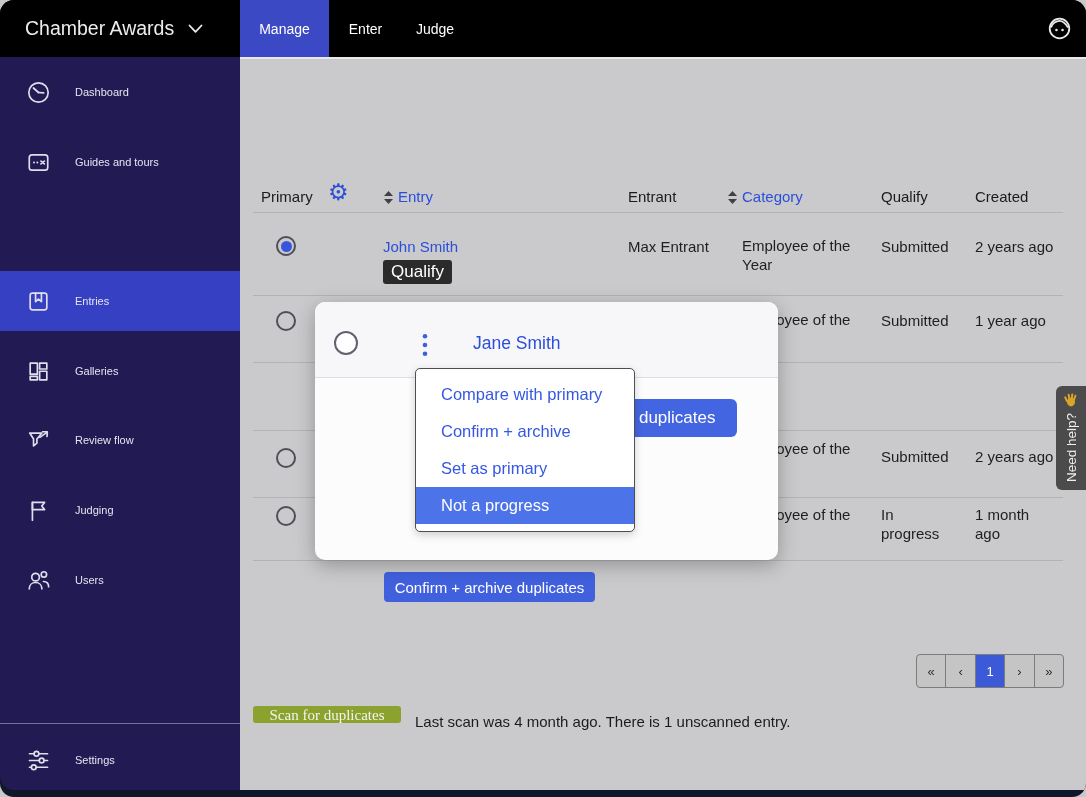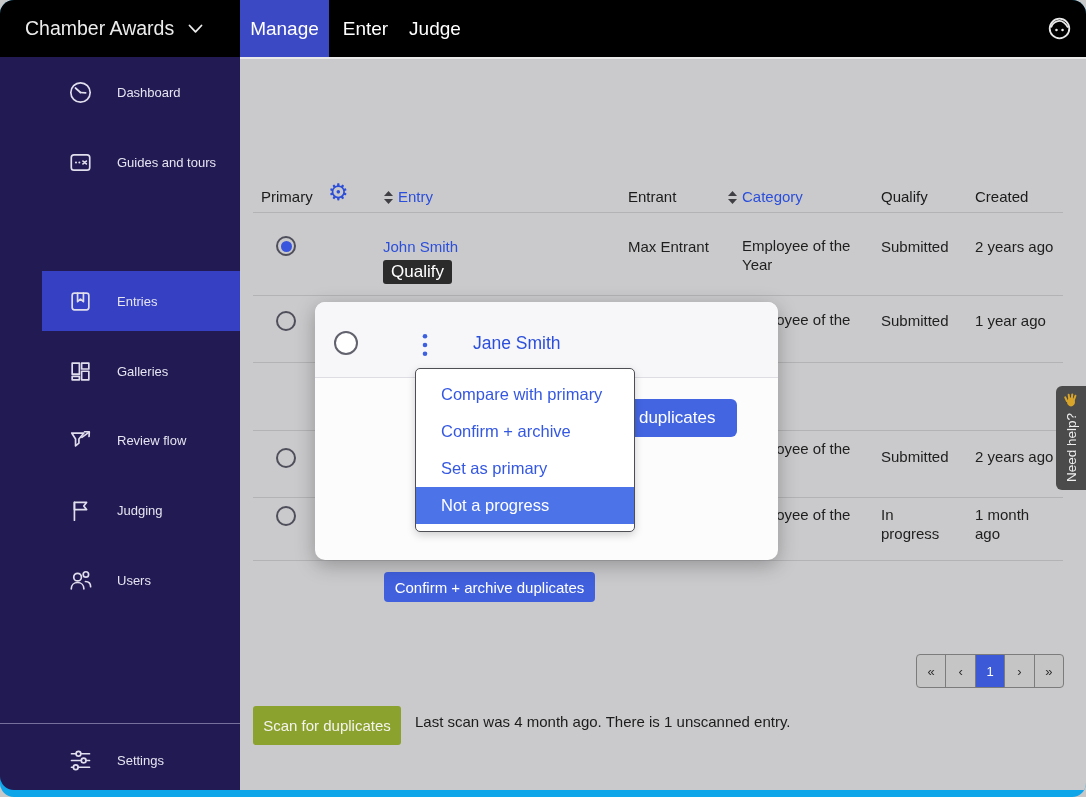--- a/index.html
+++ b/index.html
@@ -1,30 +1,30 @@
 <!DOCTYPE html>
 <html><head>
 <meta charset="utf-8">
 <style>
   html,body{margin:0;padding:0;}
   body{width:1086px;height:797px;background:#c9c8c9;font-family:"Liberation Sans",sans-serif;position:relative;overflow:hidden;}
-  .app{position:absolute;inset:0;background:#0ea5e9;border-radius:14px;overflow:hidden;padding-left:48px;}
+  .app{position:absolute;inset:0;background:#0f172a;border-radius:14px;overflow:hidden;padding-left:48px;}
 
   
   .topbar{position:absolute;left:0;top:0;right:0;height:57px;background:#000;}
   .brand{position:absolute;left:25px;top:0;height:57px;display:flex;align-items:center;gap:14px;color:#ececec;font-size:19.5px;cursor:pointer;}
-  .tab{position:absolute;top:0;height:57px;display:flex;align-items:center;justify-content:center;color:#fff;font-size:19px;cursor:pointer;}
+  .tab{position:absolute;top:0;height:57px;display:flex;align-items:center;justify-content:center;color:#fff;font-size:14px;cursor:pointer;}
   .tab-manage{left:240px;width:89px;background:#3c49c4;}
   .tab-enter{left:329px;width:73px;}
   .tab-judge{left:402px;width:66px;}
   .face-btn{position:absolute;right:13px;top:15px;width:27px;height:27px;cursor:pointer;}
 
   
   .sidebar{position:absolute;left:0;top:57px;width:240px;bottom:7px;background:#211a53;border-bottom-left-radius:14px;}
-  .nav-item{position:absolute;left:0;width:100%;height:60px;display:flex;align-items:center;padding-left:25px;box-sizing:border-box;gap:23px;color:#e6e4f0;font-size:13px;cursor:pointer;margin-left:42px;}
+  .nav-item{position:absolute;left:0;width:100%;height:60px;display:flex;align-items:center;padding-left:25px;box-sizing:border-box;gap:23px;color:#e6e4f0;font-size:11px;cursor:pointer;}
   .nav-item.active{background:#3541c2;}
   .nav-icon{width:27px;height:27px;flex:0 0 27px;}
   .sb-divider{position:absolute;left:0;right:0;top:666px;height:1px;background:#76719c;}
 
   
   .main{position:absolute;left:240px;top:57px;right:0;bottom:7px;background:#cac9cb;overflow:hidden;}
   .main-topline{position:absolute;left:0;right:0;top:0;height:2px;background:#e9e9ea;}
   .page-title{position:absolute;left:13px;top:16px;font-size:28px;font-weight:400;color:#2c2c2c;white-space:nowrap;}
   .page-title a{color:#2b4fdb;text-decoration:none;cursor:pointer;}
   .hline{position:absolute;left:13px;width:810px;height:1px;background:#b3b2b5;}
@@ -38,21 +38,21 @@
   .radio.selected::after{content:"";position:absolute;inset:2.5px;background:#3a55dd;border-radius:50%;}
   .badge{position:absolute;left:143px;top:203px;background:#2b2b2b;color:#fff;font-size:17px;padding:2px 8px;border-radius:3px;}
   .btn-blue{background:#4160de;color:#fff;border:none;border-radius:4px;font-size:15px;font-family:inherit;cursor:pointer;}
   .group-btn{position:absolute;left:144px;top:515px;width:211px;height:30px;}
 
   .pagination{position:absolute;left:676px;top:597px;width:148px;height:34px;display:flex;border:1px solid #7c7c7c;border-radius:4px;overflow:hidden;background:#c6c5c6;box-sizing:border-box;}
   .page-btn{flex:1;display:flex;align-items:center;justify-content:center;font-size:13px;color:#2e2e2e;border-left:1px solid #7c7c7c;cursor:pointer;}
   .page-btn:first-child{border-left:none;}
   .page-btn.active{background:#3c5ad8;color:#fff;}
 
-  .scan-btn{position:absolute;left:13px;top:649px;width:148px;height:39px;background:#8ca22e;color:#f4f4ef;border:none;border-radius:3px;font-size:15px;font-family:Liberation Sans, sans-serif;cursor:pointer;}
+  .scan-btn{position:absolute;left:13px;top:649px;width:148px;height:17px;background:#8ca22e;color:#f4f4ef;border:none;border-radius:3px;font-size:15px;font-family:Liberation Serif, serif;cursor:pointer;}
   .scan-status{position:absolute;left:175px;top:656px;font-size:15px;color:#1c1c1c;white-space:nowrap;}
 
   .help-tab{position:absolute;right:0;top:329px;width:30px;height:104px;background:#4b4b4b;border-radius:6px 0 0 6px;display:flex;flex-direction:column;align-items:center;padding-top:7px;box-sizing:border-box;gap:6px;z-index:8;cursor:pointer;}
   .help-label{writing-mode:vertical-rl;transform:rotate(180deg);color:#efefef;font-size:13.5px;}
 
   
   .pop-card{position:absolute;left:75px;top:245px;width:463px;height:258px;background:#fcfcfd;border-radius:10px;box-shadow:0 5px 20px rgba(0,0,0,.28);z-index:5;}
   .pop-row{position:absolute;left:0;top:0;right:0;height:75px;background:#f7f7fa;border-bottom:1px solid #dddde3;border-radius:10px 10px 0 0;}
   .pop-radio{position:absolute;left:19px;top:29px;width:24px;height:24px;border:2px solid #62626e;border-radius:50%;background:#fff;box-sizing:border-box;cursor:pointer;}
   .kebab{position:absolute;left:107px;top:31px;cursor:pointer;}

